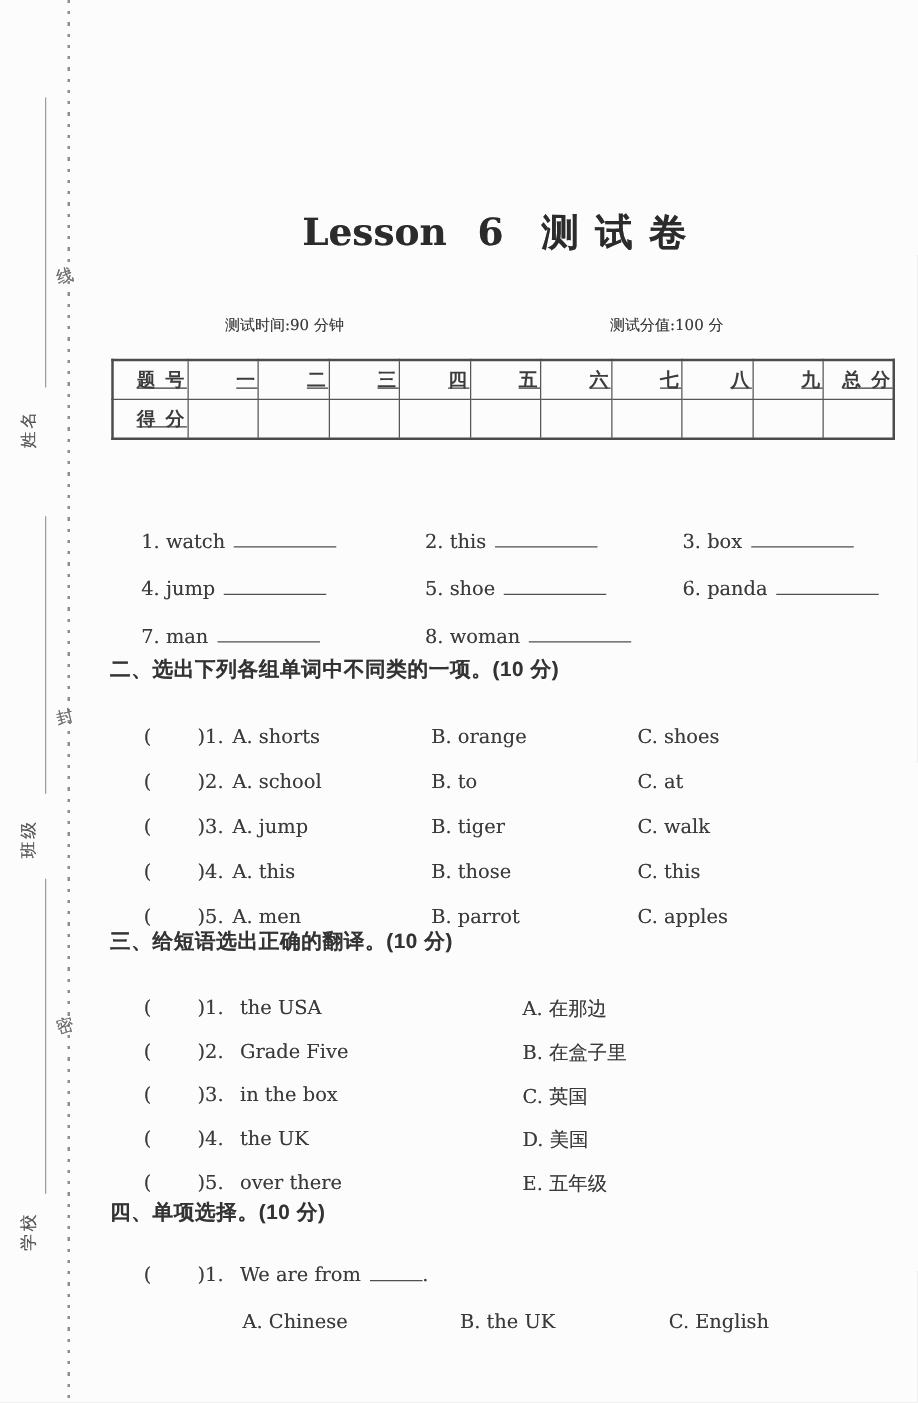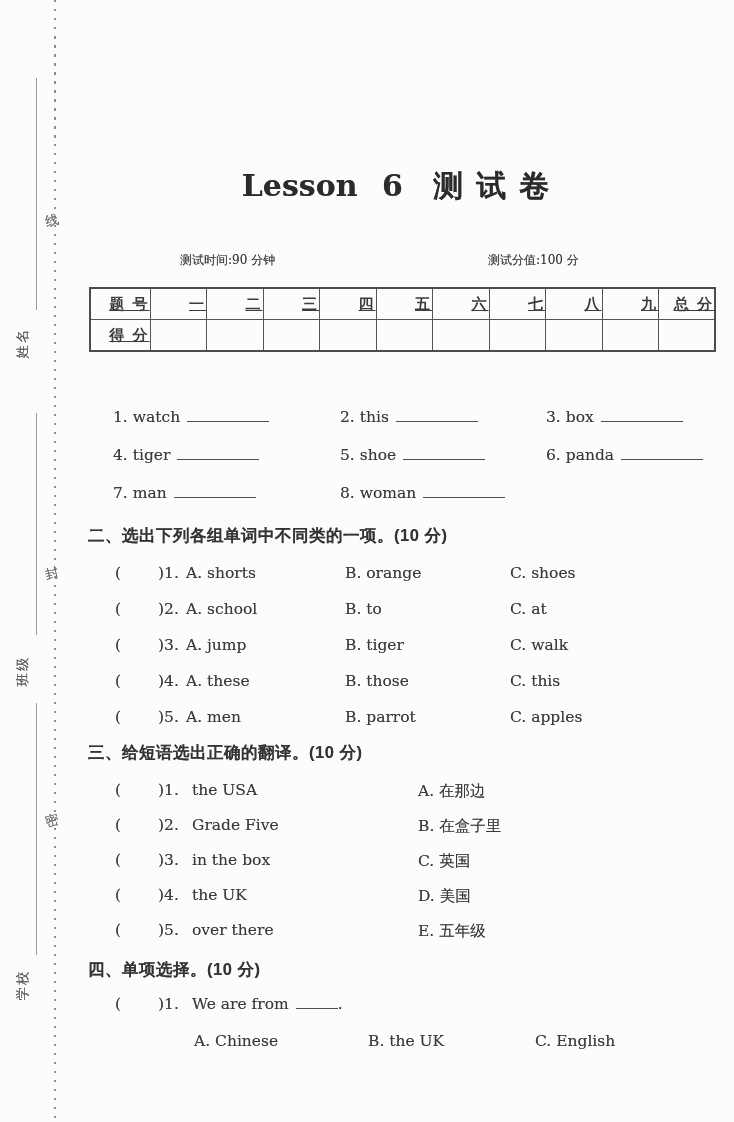--- a/index.html
+++ b/index.html
@@ -3,21 +3,21 @@
 <meta charset="utf-8">
 <style>
   html,body{margin:0;padding:0;background:#e8e8e8;}
   .page{
     position:relative;width:734px;height:1122px;margin:0 auto;
     background:#fcfcfc;overflow:hidden;
     color:#3a3a3a;
     font-family:"DejaVu Serif", serif;
     text-shadow:0 0 0.4px rgba(70,70,70,.55);
   }
-  .abs{position:absolute;}
+  .abs{position:absolute;margin-top:16px;}
   .row{position:absolute;left:0;width:734px;white-space:nowrap;}
   .eng{font-size:15.5px;font-family:"DejaVu Serif", serif;}
   .hd{position:absolute;left:88px;font-family:"Liberation Sans", sans-serif;
       font-weight:700;font-size:16.5px;color:#333;letter-spacing:.5px;white-space:nowrap;}
   .blank{display:inline-block;border-bottom:1.5px solid #4f4f4f;height:13px;
          margin-left:7px;vertical-align:baseline;}
   .w80{width:82px;} .w42{width:42px;}
   
   .dotline{position:absolute;left:54px;top:0;width:2px;height:1122px;
     background:repeating-linear-gradient(to bottom,#8e8e8e 0 2.5px,transparent 2.5px 9px);}
@@ -105,21 +105,21 @@
   </tbody>
     </table>
 
 
   <div class="row eng" style="top:408px">
     <span class="abs" style="left:113px"><span>1.</span> <span>watch</span><span class="blank w80"></span></span>
     <span class="abs" style="left:340px"><span>2.</span> <span>this</span><span class="blank w80"></span></span>
     <span class="abs" style="left:546px"><span>3.</span> <span>box</span><span class="blank w80"></span></span>
   </div>
   <div class="row eng" style="top:446px">
-    <span class="abs" style="left:113px"><span>4.</span> <span>tiger</span><span class="blank w80"></span></span>
+    <span class="abs" style="left:113px"><span>4.</span> <span>jump</span><span class="blank w80"></span></span>
     <span class="abs" style="left:340px"><span>5.</span> <span>shoe</span><span class="blank w80"></span></span>
     <span class="abs" style="left:546px"><span>6.</span> <span>panda</span><span class="blank w80"></span></span>
   </div>
   <div class="row eng" style="top:484px">
     <span class="abs" style="left:113px"><span>7.</span> <span>man</span><span class="blank w80"></span></span>
     <span class="abs" style="left:340px"><span>8.</span> <span>woman</span><span class="blank w80"></span></span>
   </div>
 
   <div class="hd" style="top:525px">二、选出下列各组单词中不同类的一项。(10 分)</div>
 
@@ -140,21 +140,21 @@
   <div class="row eng" style="top:636px">
     <span class="abs" style="left:115px">(</span>
     <span class="abs" style="left:158px">)3.</span>
     <span class="abs" style="left:186px">A. jump</span>
     <span class="abs" style="left:345px">B. tiger</span>
     <span class="abs" style="left:510px">C. walk</span>
   </div>
   <div class="row eng" style="top:672px">
     <span class="abs" style="left:115px">(</span>
     <span class="abs" style="left:158px">)4.</span>
-    <span class="abs" style="left:186px">A. these</span>
+    <span class="abs" style="left:186px">A. this</span>
     <span class="abs" style="left:345px">B. those</span>
     <span class="abs" style="left:510px">C. this</span>
   </div>
   <div class="row eng" style="top:708px">
     <span class="abs" style="left:115px">(</span>
     <span class="abs" style="left:158px">)5.</span>
     <span class="abs" style="left:186px">A. men</span>
     <span class="abs" style="left:345px">B. parrot</span>
     <span class="abs" style="left:510px">C. apples</span>
   </div>

